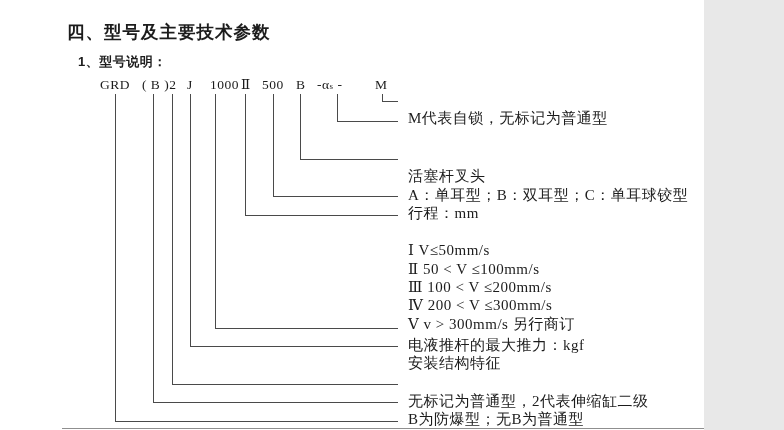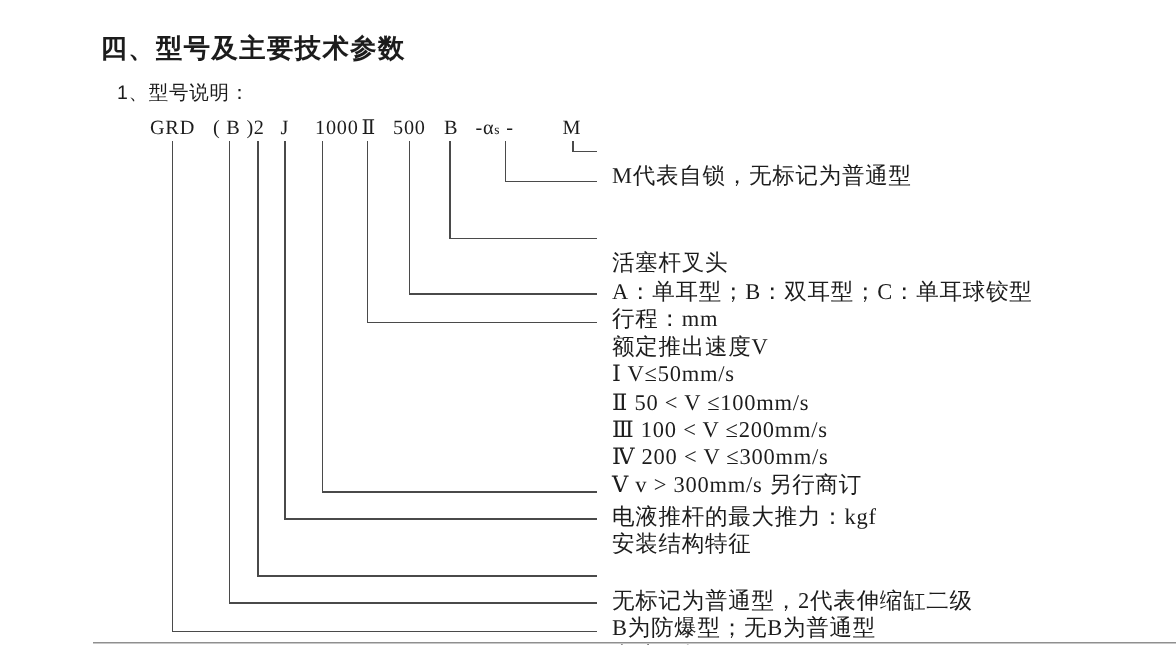--- a/index.html
+++ b/index.html
@@ -1,25 +1,25 @@
 <!DOCTYPE html>
 <html><head>
 <meta charset="utf-8">
 <style>
   html,body{margin:0;padding:0;background:#e8e8e8;}
   .page{
-    position:relative;width:784px;height:430px;background:#ffffff;overflow:hidden;
+    position:relative;width:704px;height:430px;background:#ffffff;overflow:hidden;
     font-family:"Liberation Serif","DejaVu Serif",serif;color:#1c1c1c;
   }
   .section-title{
     position:absolute;left:67px;top:20px;font-size:17.5px;font-weight:bold;
     font-family:"Liberation Sans","DejaVu Sans",sans-serif;letter-spacing:1px;white-space:nowrap;
   }
   .subsection-title{
-    position:absolute;left:78px;top:53px;font-size:13px;font-weight:normal;
+    position:absolute;left:78px;top:53px;font-size:13px;font-weight:bold;
     font-family:"Liberation Sans","DejaVu Sans",sans-serif;letter-spacing:0.5px;white-space:nowrap;
   }
   .cp{
     position:absolute;top:77px;font-size:13.5px;line-height:15px;white-space:nowrap;
     letter-spacing:0.5px;
   }
   .cp .sub{font-size:9px;}
   svg.lines{position:absolute;left:0;top:0;pointer-events:none;}
   .lbl{
     position:absolute;left:408px;font-size:15px;line-height:18px;white-space:nowrap;
@@ -59,21 +59,20 @@
     <polyline points="190,94 190,346 398,346"></polyline>
     <polyline points="172,94 172,384 398,384"></polyline>
     <polyline points="153,94 153,402 398,402"></polyline>
     <polyline points="115,94 115,421 398,421"></polyline>
   </svg>
 
   <div class="lbl" style="top:92px">M代表自锁，无标记为普通型</div>
   <div class="lbl" style="top:150px">活塞杆叉头</div>
   <div class="lbl" style="top:169px">A：单耳型；B：双耳型；C：单耳球铰型</div>
   <div class="lbl" style="top:187px">行程：mm</div>
-  <div class="lbl" style="top:206px">额定推出速度V</div>
   <div class="lbl" style="top:224px">Ⅰ V≤50mm/s</div>
   <div class="lbl" style="top:243px">Ⅱ 50 &lt; V ≤100mm/s</div>
   <div class="lbl" style="top:261px">Ⅲ 100 &lt; V ≤200mm/s</div>
   <div class="lbl" style="top:279px">Ⅳ 200 &lt; V ≤300mm/s</div>
   <div class="lbl" style="top:298px">Ⅴ v &gt; 300mm/s 另行商订</div>
   <div class="lbl" style="top:319px">电液推杆的最大推力：kgf</div>
   <div class="lbl" style="top:337px">安装结构特征</div>
   <div class="lbl" style="top:375px">无标记为普通型，2代表伸缩缸二级</div>
   <div class="lbl" style="top:393px">B为防爆型；无B为普通型</div>
   <div class="lbl" style="top:412px">电液推杆</div>

